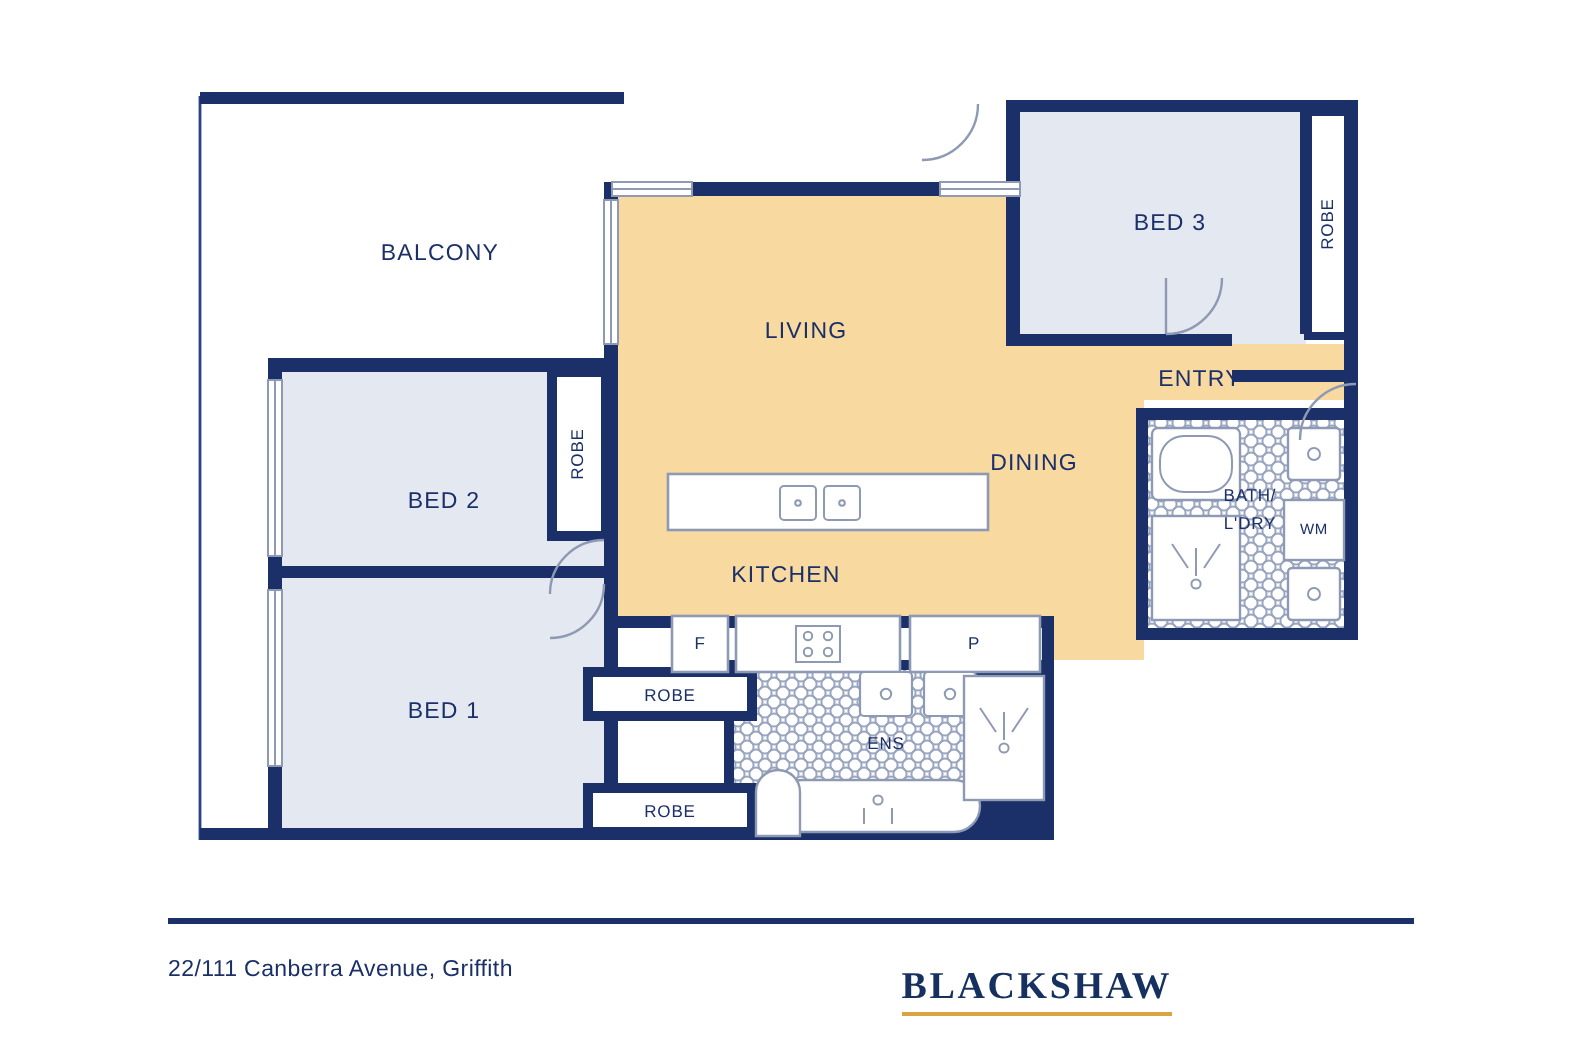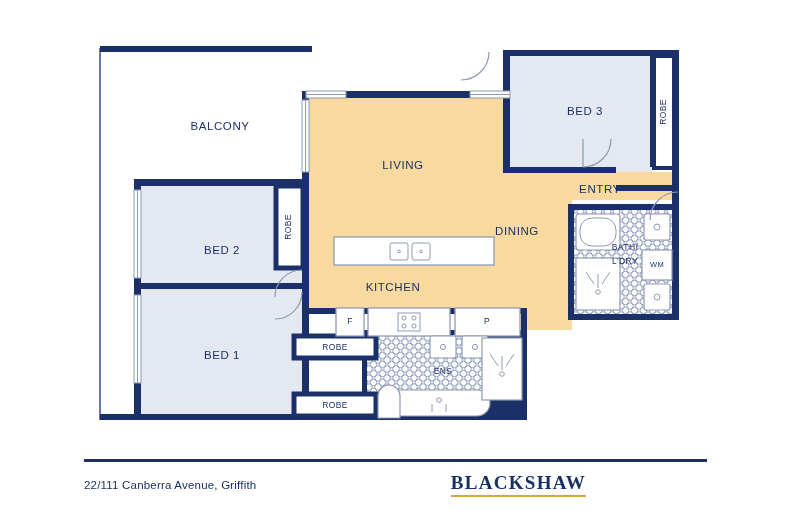--- a/index.html
+++ b/index.html
@@ -51,21 +51,21 @@
   #address {
     position: absolute;
     left: 84px; top: 24px;
     font-size: 11.5px;
     color: #1b3068;
     letter-spacing: .2px;
     white-space: nowrap;
   }
   #brand {
     position: absolute;
-    right: 84px; top: 18px;
+    right: 84px; top: 29px;
     text-align: right;
   }
   #brand-name {
     font-family: "Liberation Serif", serif;
     font-weight: bold;
     font-size: 19px;
     color: #16305f;
     letter-spacing: 1.3px;
     line-height: 1;
   }

